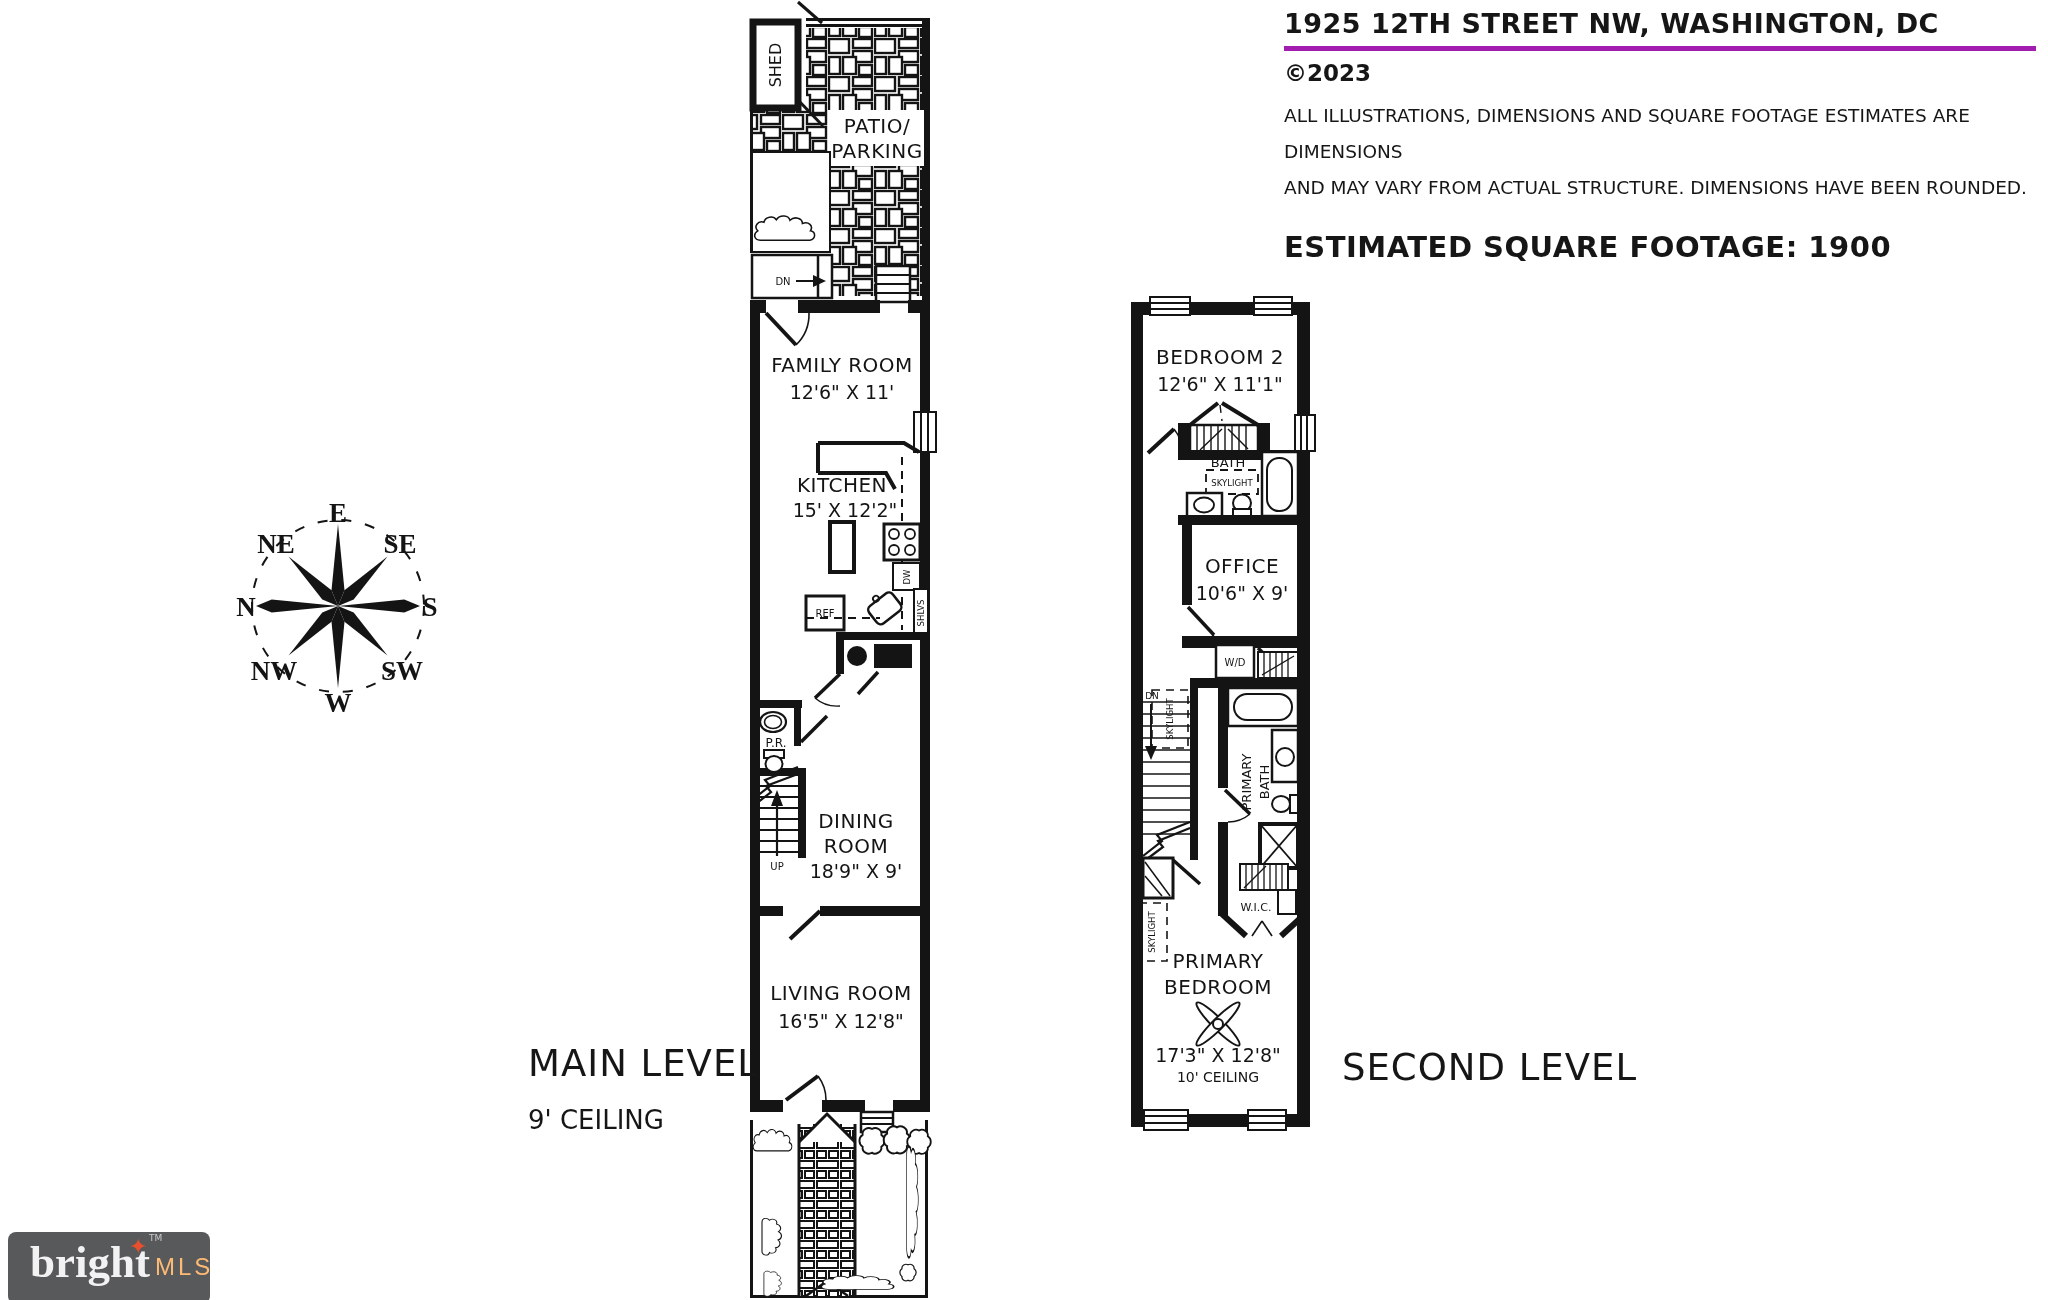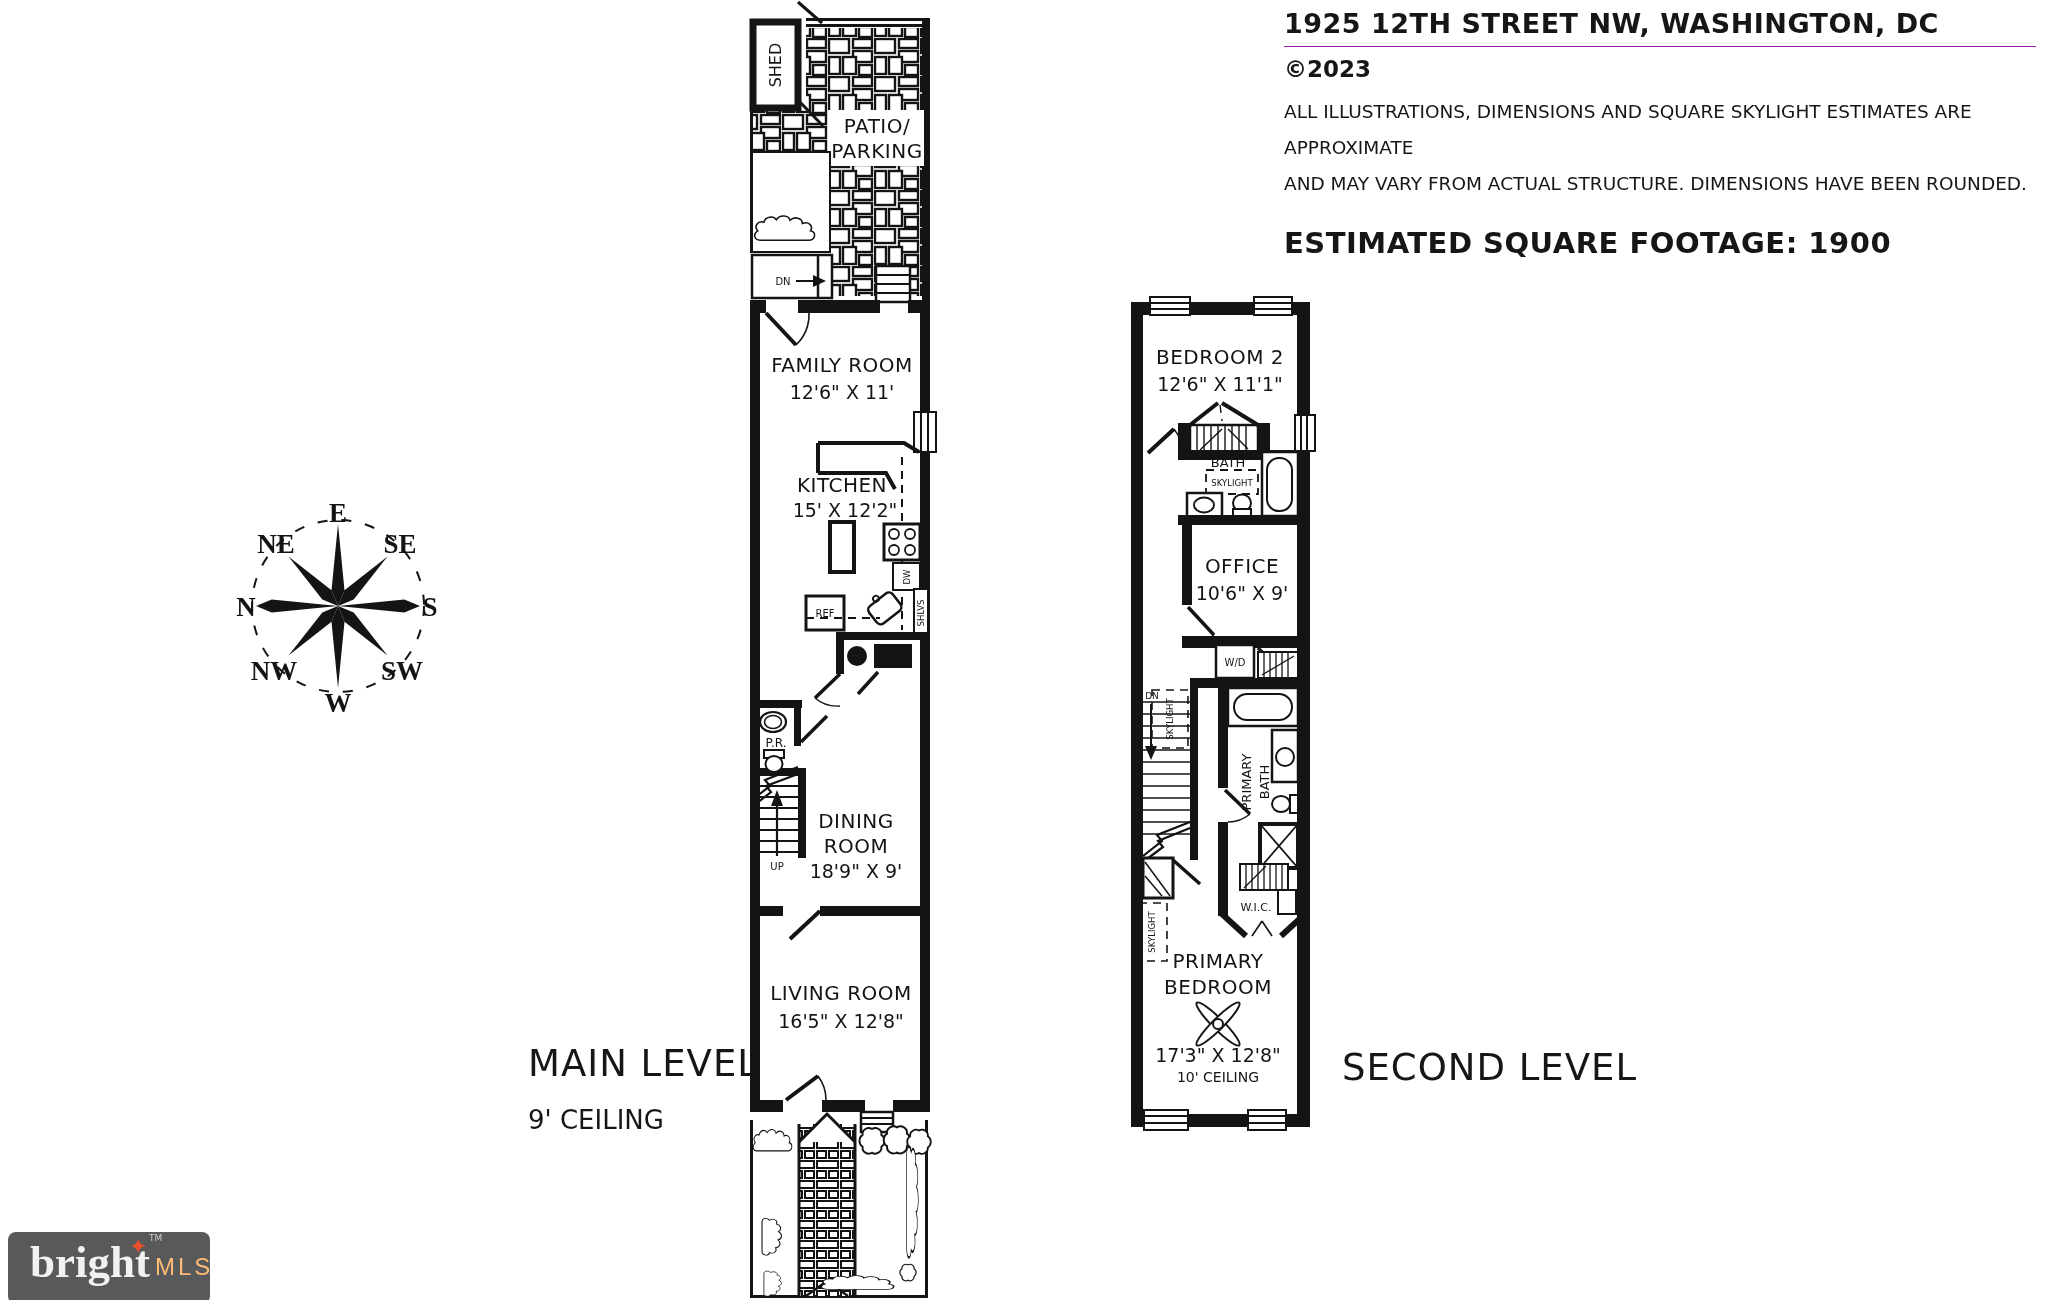--- a/index.html
+++ b/index.html
@@ -3,21 +3,21 @@
 <meta charset="utf-8">
 <style>
   * { margin:0; padding:0; box-sizing:border-box; }
   html,body { background:#ffffff; }
   body { width:2048px; height:1300px; position:relative; overflow:hidden;
          font-family:"DejaVu Sans", sans-serif; color:#161616; }
 
   
   .header { position:absolute; left:1284px; top:8px; width:752px; }
   .addr { font-size:27px; font-weight:bold; letter-spacing:.5px;
-          border-bottom:1px solid #a21caf; padding-bottom:7px; }
+          border-bottom:5px solid #a21caf; padding-bottom:7px; }
   .copyright { font-size:23px; font-weight:bold; margin-top:9px; }
   .disclaimer { font-size:18.5px; font-weight:500; margin-top:12px; line-height:36px; }
   .sqft { font-size:29px; font-weight:bold; margin-top:24px; letter-spacing:.5px; }
 
   
   .level-title { position:absolute; }
   .level-title .big { font-size:37px; letter-spacing:1px; }
   .level-title .sub { font-size:26px; margin-top:20px; }
 
   
@@ -48,21 +48,21 @@
   .cdir  { font-family:"Liberation Serif", serif; font-weight:bold;
            font-size:27px; text-anchor:middle; }
 </style>
 </head>
 <body>
 
 <div class="header">
   <div class="addr">1925 12TH STREET NW, WASHINGTON, DC</div>
   <div class="copyright">©2023</div>
   <div class="disclaimer">
-    <div>ALL ILLUSTRATIONS, DIMENSIONS AND SQUARE SKYLIGHT ESTIMATES ARE APPROXIMATE</div>
+    <div>ALL ILLUSTRATIONS, DIMENSIONS AND SQUARE FOOTAGE ESTIMATES ARE DIMENSIONS</div>
     <div>AND MAY VARY FROM ACTUAL STRUCTURE. DIMENSIONS HAVE BEEN ROUNDED.</div>
   </div>
   <div class="sqft">ESTIMATED SQUARE FOOTAGE: 1900</div>
 </div>
 
 <svg style="left:235px; top:495px;" width="215" height="225" viewBox="235 495 215 225">
   <circle cx="338" cy="606" r="86" class="ln" stroke-width="2" stroke-dasharray="10 14"></circle>
   <g class="blk">
     <polygon points="338,524 344.5,590.3 338,606 331.5,590.3"></polygon>
     <polygon points="338,688 344.5,621.7 338,606 331.5,621.7"></polygon>

